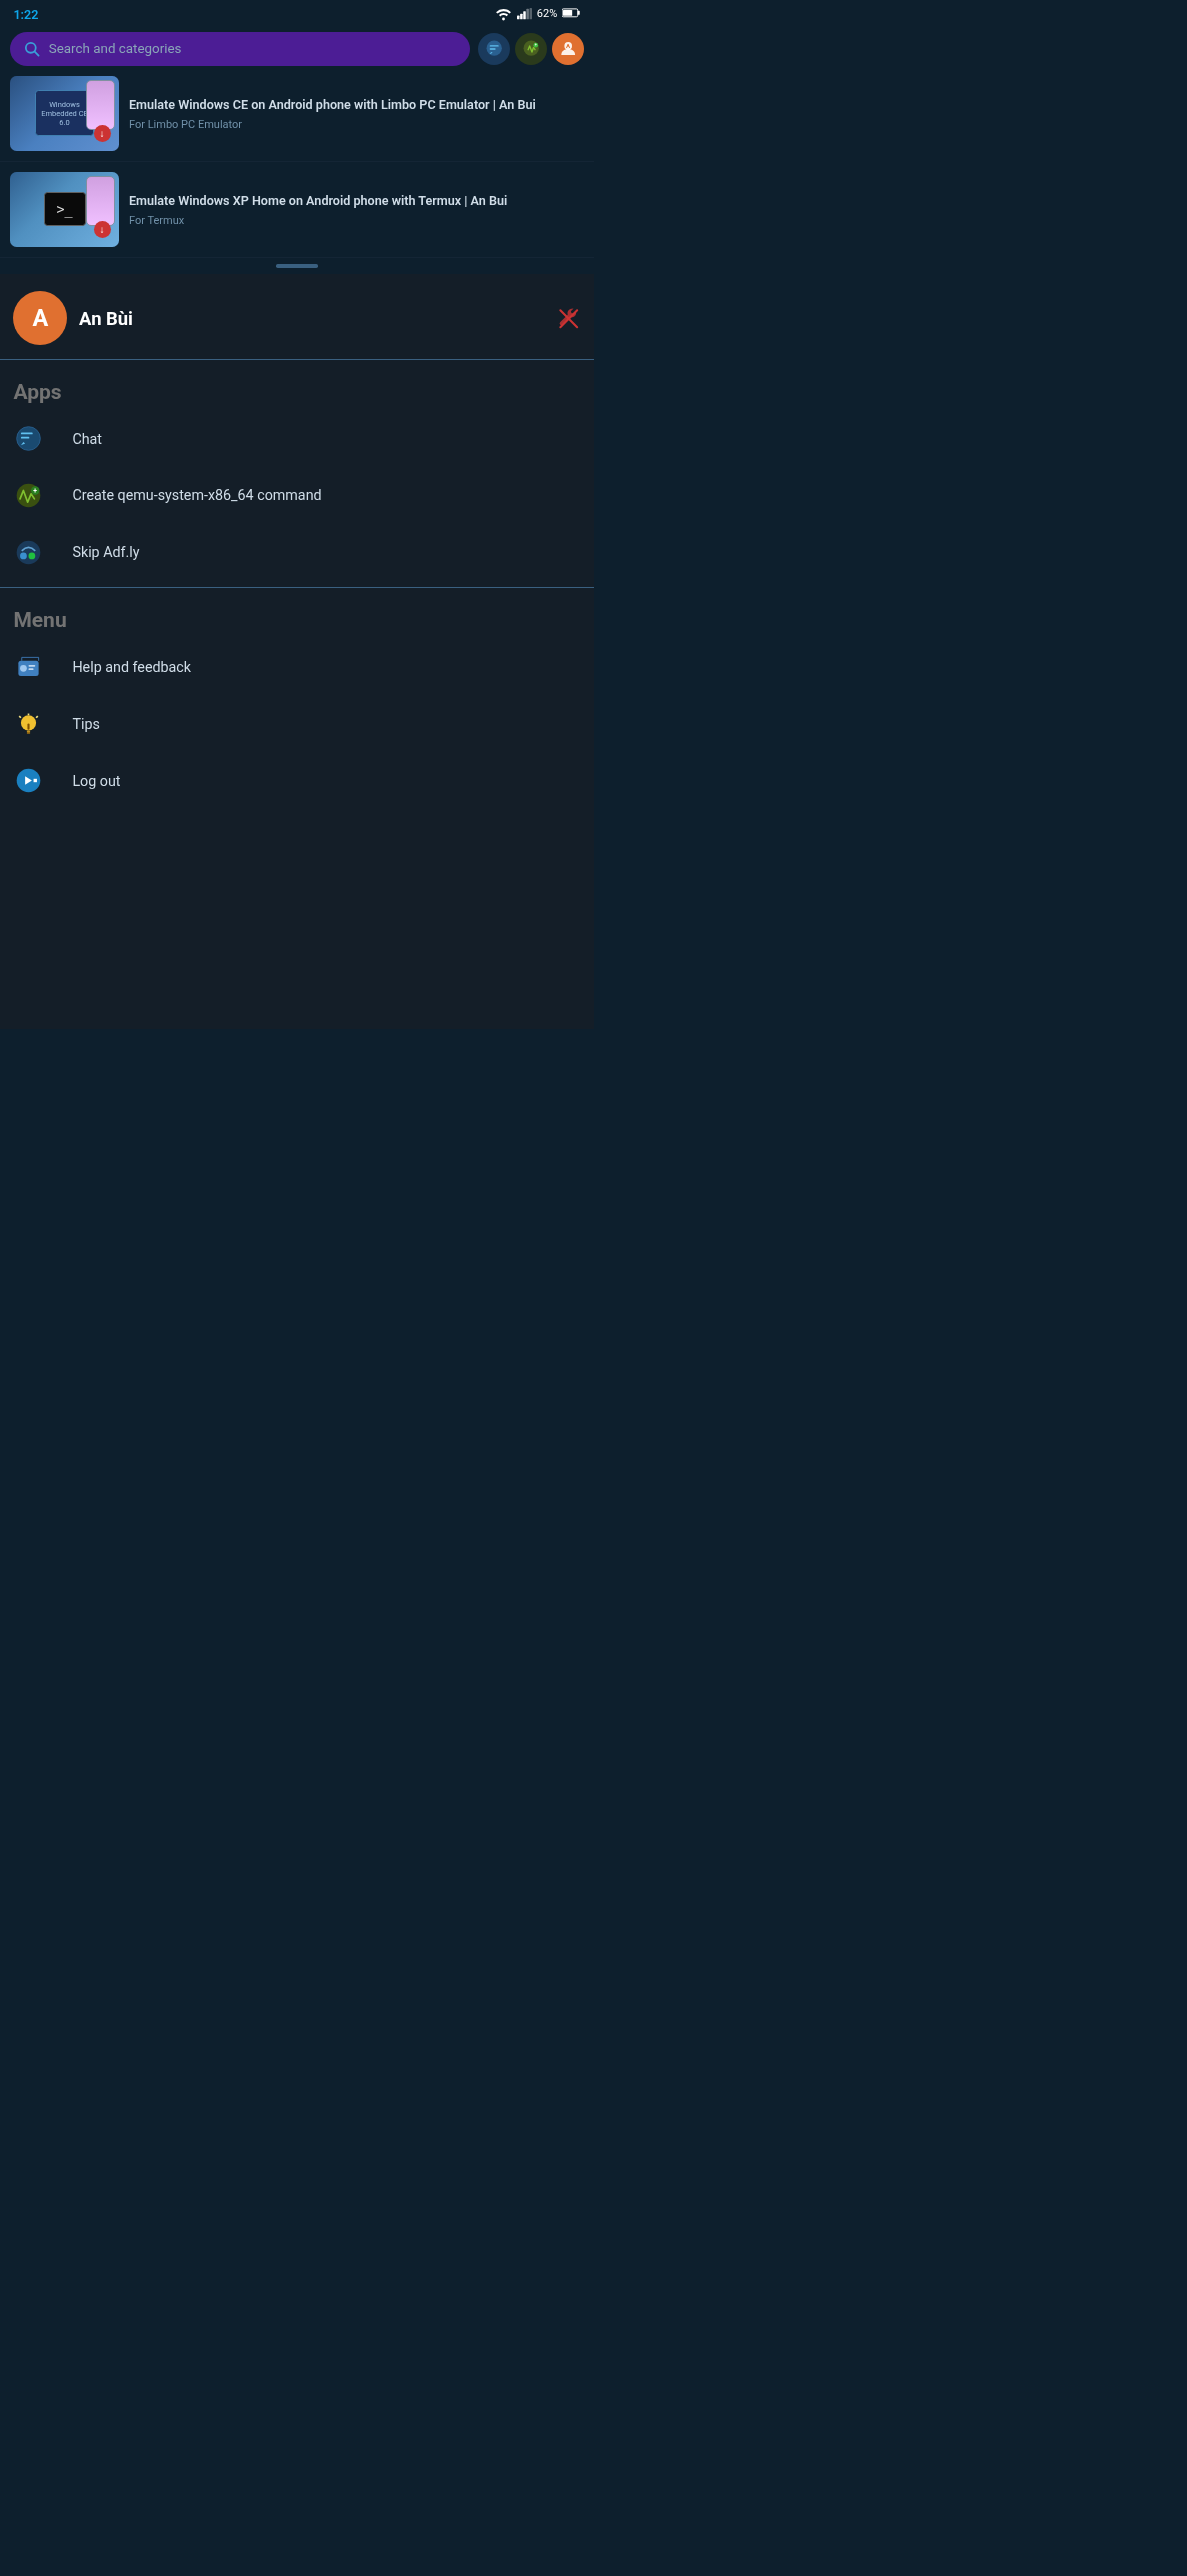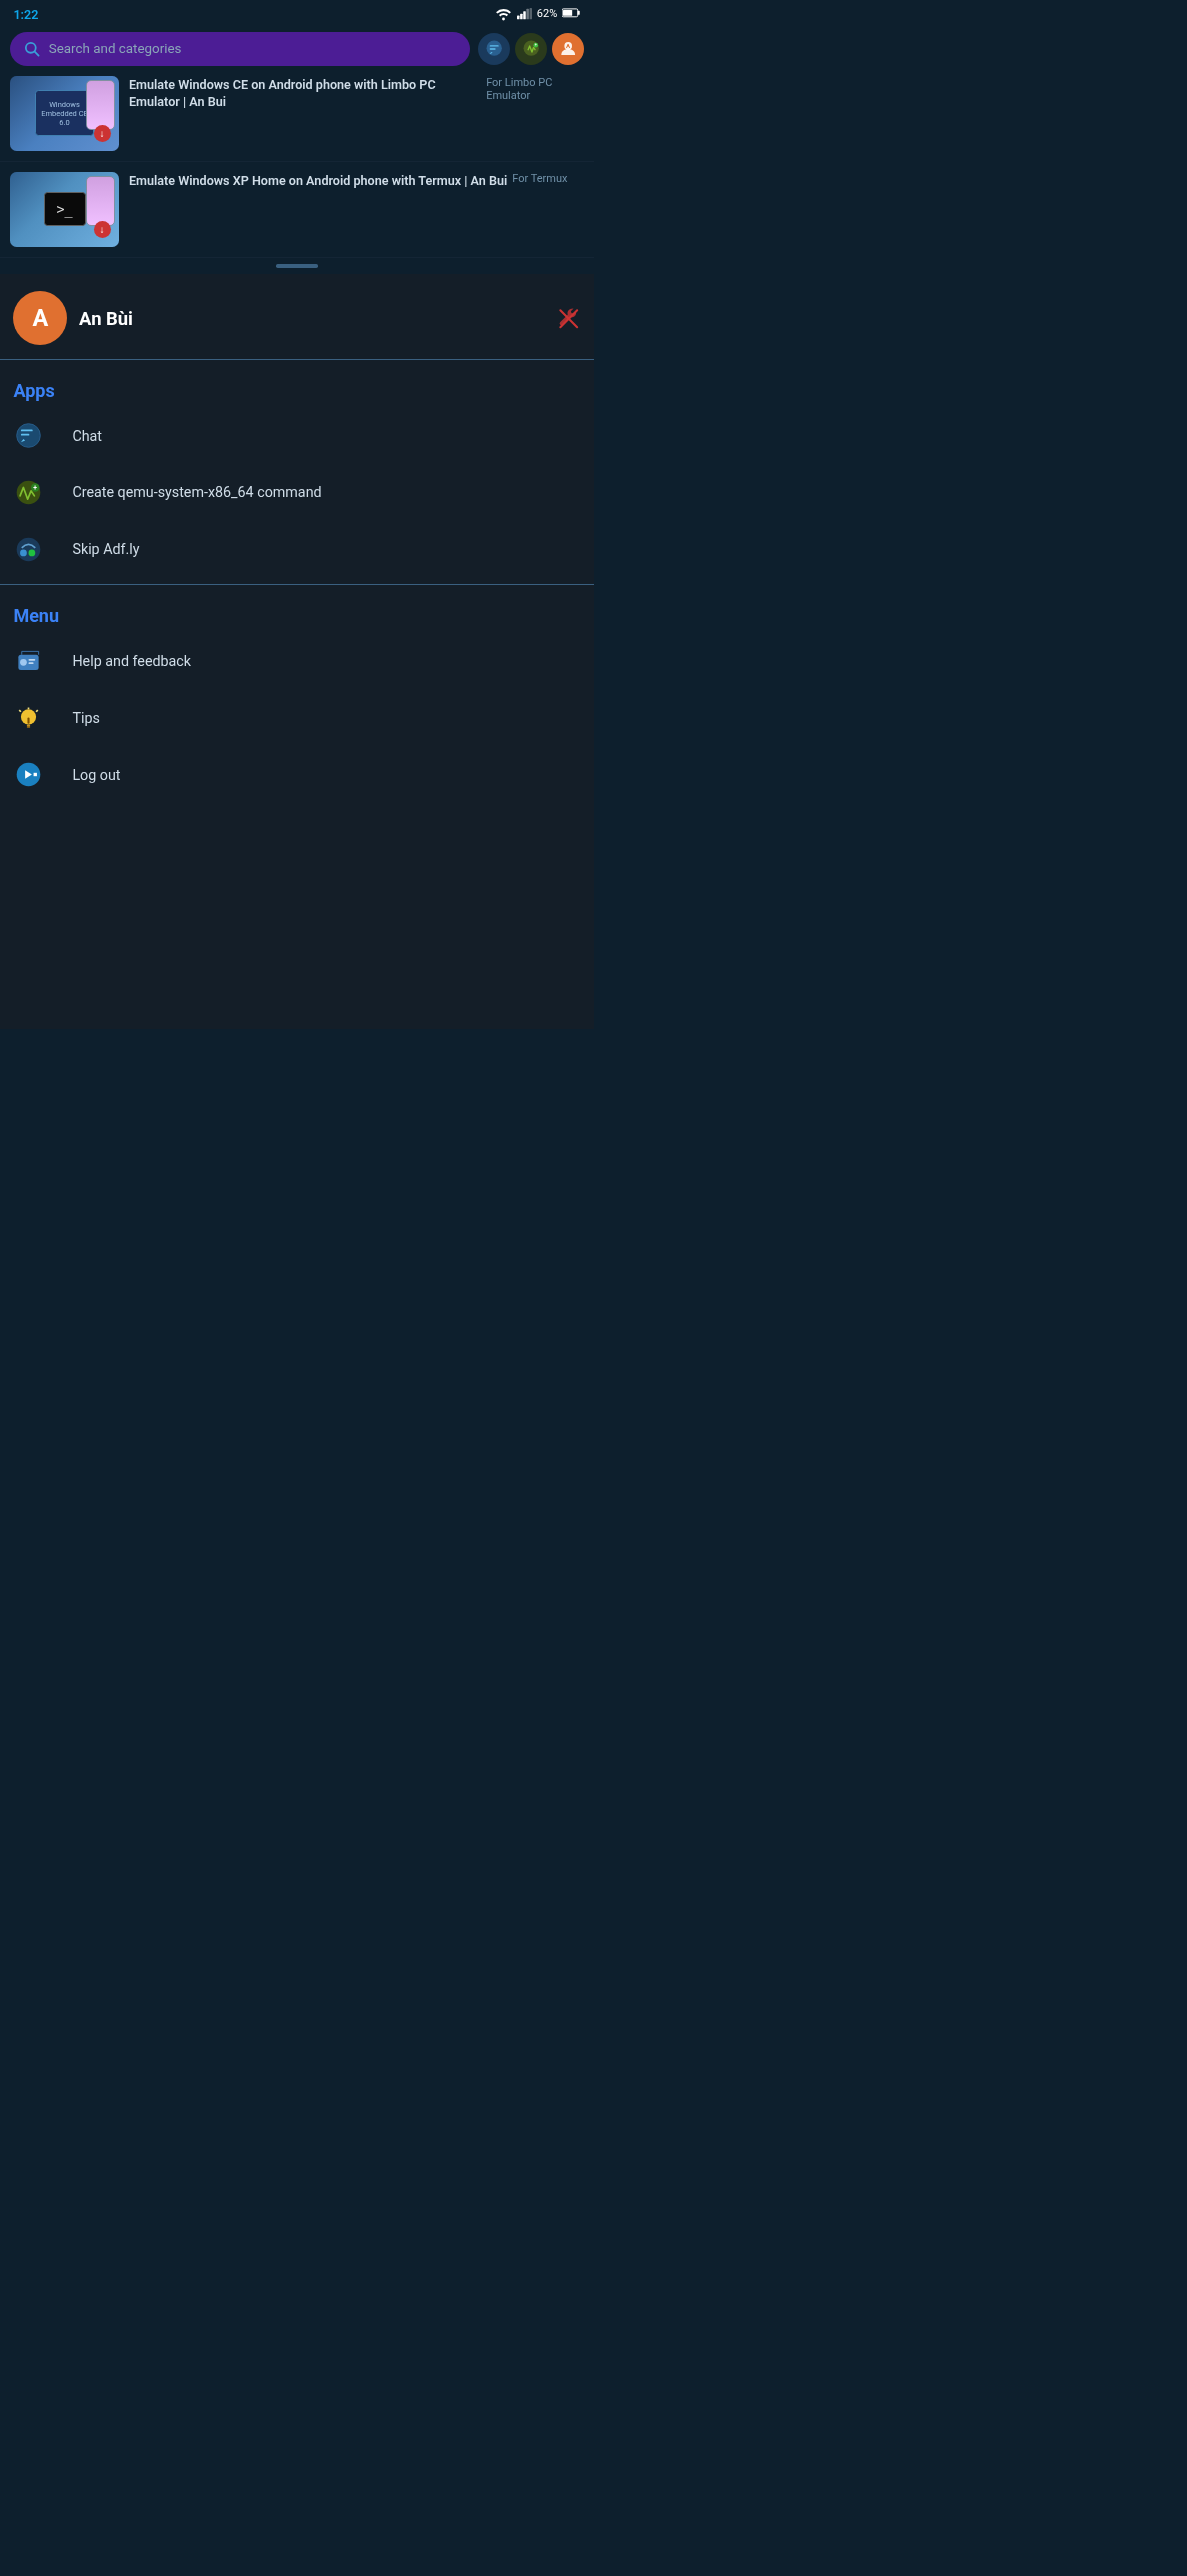--- a/index.html
+++ b/index.html
@@ -211,22 +211,23 @@
       width: 29px;
       height: 50px;
       border-radius: 5px;
       border: 1.7px solid #8090a0;
       background: linear-gradient(180deg, #d0a0e0 0%, #e0b0f0 50%, #f0c0ff 100%);
     }
 
     .article-info {
       flex: 1;
       display: flex;
-      flex-direction: row;
+      flex-direction: column;
       gap: 5px;
+      margin-top: 20px;
     }
 
     .article-title {
       font-size: 12.6px;
       font-weight: 600;
       color: #d0dde8;
       line-height: 1.4;
     }
 
     .article-category {
@@ -296,23 +297,23 @@
     }
 
     .divider-line {
       height: 0.8px;
       background: #3a6080;
       margin: 0 0 6.7px;
     }
 
     
     .section-label {
-      font-size: 18px;
+      font-size: 21px;
       font-weight: 700;
-      color: #3b82f6;
+      color: #737373;
       padding: 13.4px 13.4px 6.7px;
     }
 
     .menu-item {
       display: flex;
       align-items: center;
       gap: 29px;
       padding: 13.4px 13.4px;
       cursor: pointer;
     }

